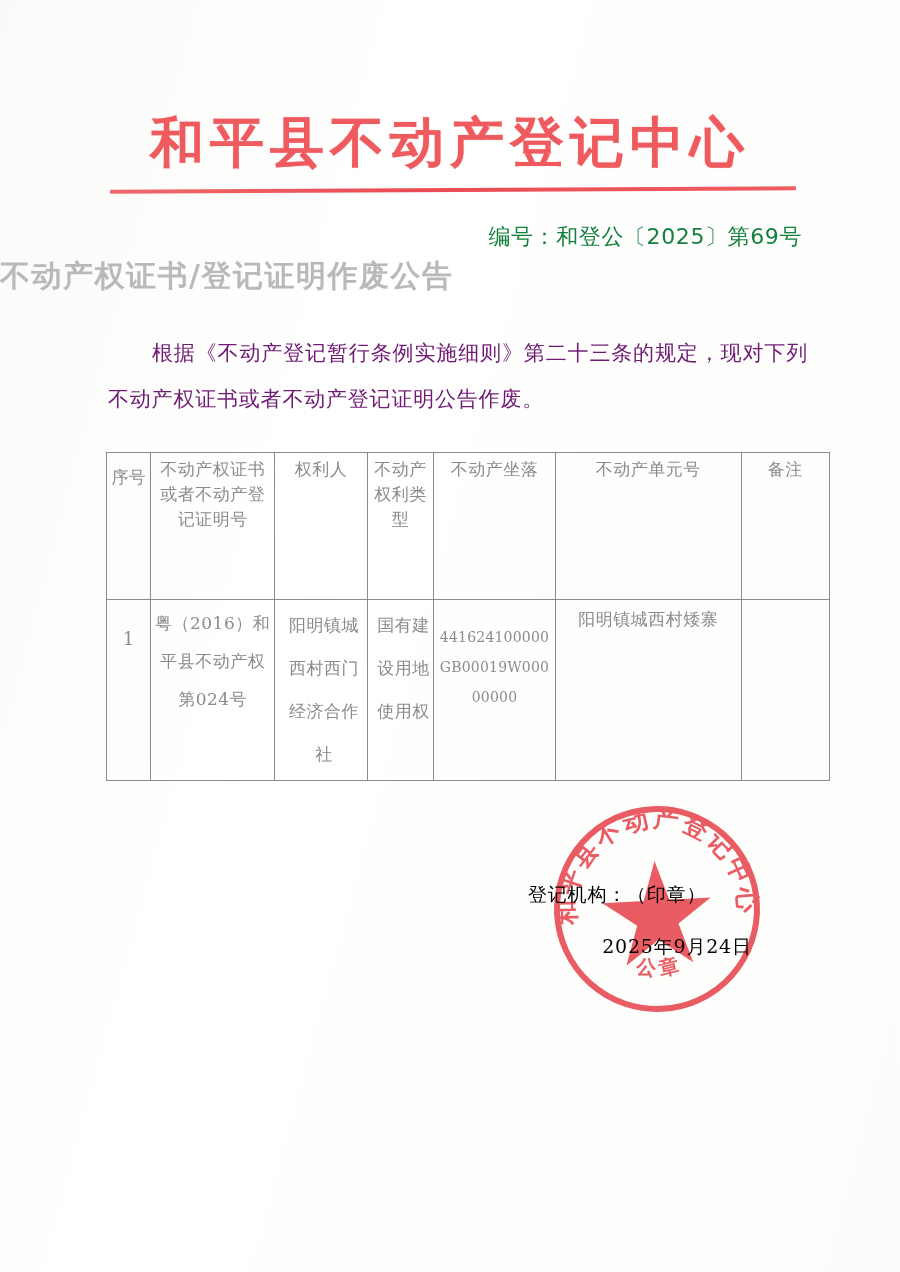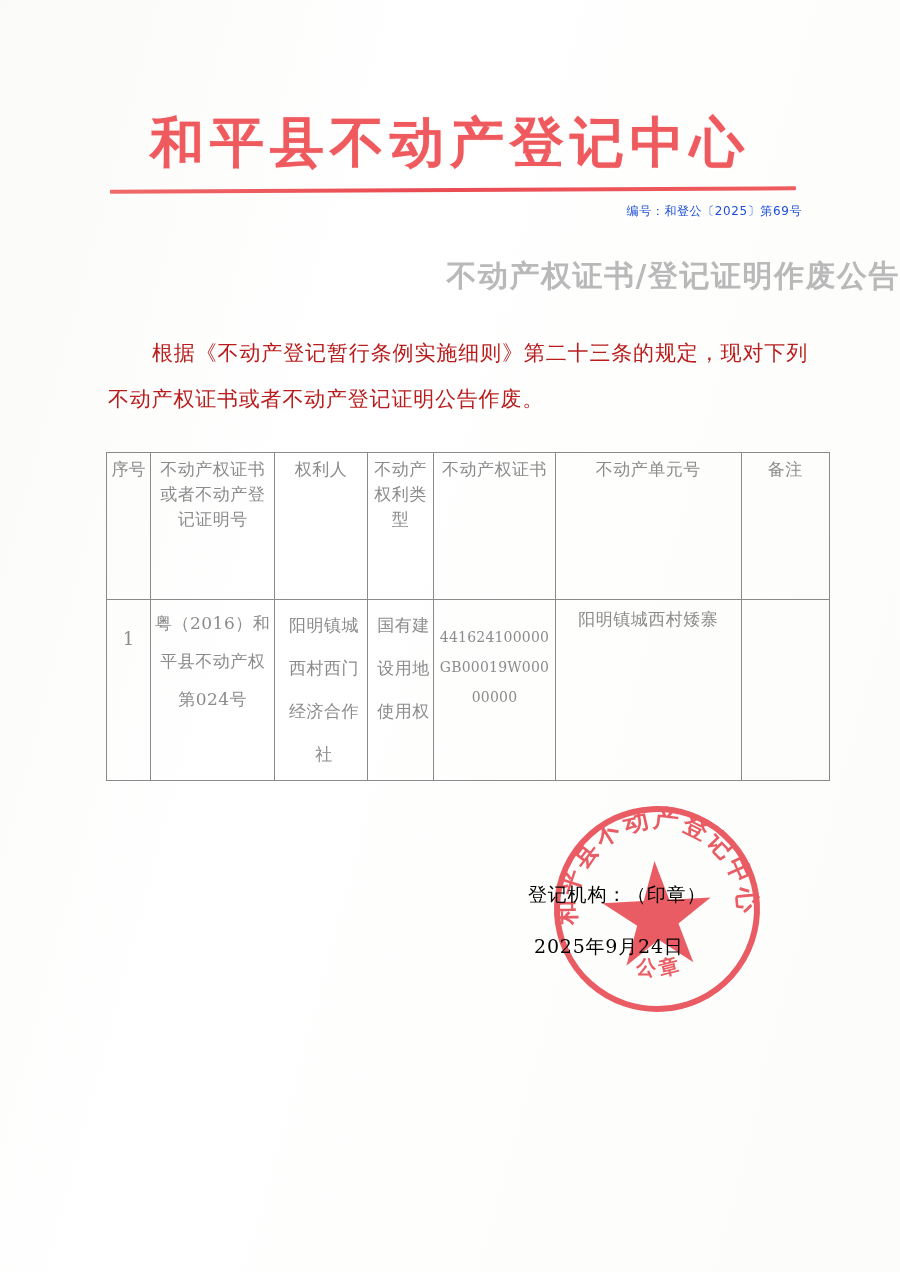--- a/index.html
+++ b/index.html
@@ -54,53 +54,53 @@
     height: 4px;
     background: linear-gradient(90deg, #f06a6a 0%, #ea4b52 45%, #ef5d60 100%);
     transform: rotate(-0.28deg);
     border-radius: 1px;
   }
 
   
   #doc-number {
     position: absolute;
     right: 98px;
-    top: 203px;
+    top: 222px;
     font-family: "DejaVu Sans", "Liberation Sans", sans-serif;
-    font-size: 12px;
-    color: #1d4ed8;
+    font-size: 22px;
+    color: #15803d;
     letter-spacing: 0.6px;
     white-space: nowrap;
   }
 
   
   #doc-title {
     position: absolute;
     left: 0;
     top: 256px;
     width: 900px;
-    text-align: right;
+    text-align: left;
     font-family: "DejaVu Sans", "Liberation Sans", sans-serif;
     font-size: 30px;
     font-weight: bold;
     letter-spacing: 1.5px;
     color: #b9b9b9;
     white-space: nowrap;
   }
 
   
   #body-text {
     position: absolute;
     left: 108px;
     top: 330px;
     width: 700px;
     font-family: "DejaVu Serif", "Liberation Serif", serif;
     font-size: 21px;
     line-height: 46px;
-    color: #b91c1c;
+    color: #701a75;
     text-align: justify;
     text-indent: 44px;
     letter-spacing: 0.8px;
   }
 
   
   #notice-table {
     position: absolute;
     left: 106px;
     top: 452px;
@@ -154,37 +154,37 @@
   .type-cell .cell-inner {
     line-height: 43px;
     margin-left: 6px;
   }
   .certno-cell .cell-inner {
     line-height: 38px;
   }
   .location-cell .cell-inner {
     line-height: 30px;
   }
-  .hdr-seq     { letter-spacing: 0; }
+  .hdr-seq     { letter-spacing: 0; margin-top: 8px; }
 
   
   #signature {
     position: absolute;
     left: 520px;
     top: 868px;
     width: 300px;
     font-family: "DejaVu Serif", "Liberation Serif", serif;
     font-size: 19px;
     color: #000000;
     line-height: 52px;
     letter-spacing: 0.8px;
     z-index: 3;
   }
   #sig-org { display: block; text-align: left; padding-left: 8px; }
-  #sig-date { display: block; text-align: left; padding-left: 14px; }
+  #sig-date { display: block; text-align: center; padding-left: 14px; }
 
   
   #seal {
     position: absolute;
     left: 551px;
     top: 803px;
     width: 212px;
     height: 212px;
     z-index: 2;
     opacity: 0.88;
@@ -229,21 +229,21 @@
         <th>
           <span class="cell-inner">不动产权证书或者不动产登记证明号</span>
         </th>
         <th>
           <span class="cell-inner">权利人</span>
         </th>
         <th>
           <span class="cell-inner">不动产权利类型</span>
         </th>
         <th>
-          <span class="cell-inner">不动产权证书</span>
+          <span class="cell-inner">不动产坐落</span>
         </th>
         <th>
           <span class="cell-inner">不动产单元号</span>
         </th>
         <th>
           <span class="cell-inner">备注</span>
         </th>
       </tr>
     </thead>
     <tbody>

